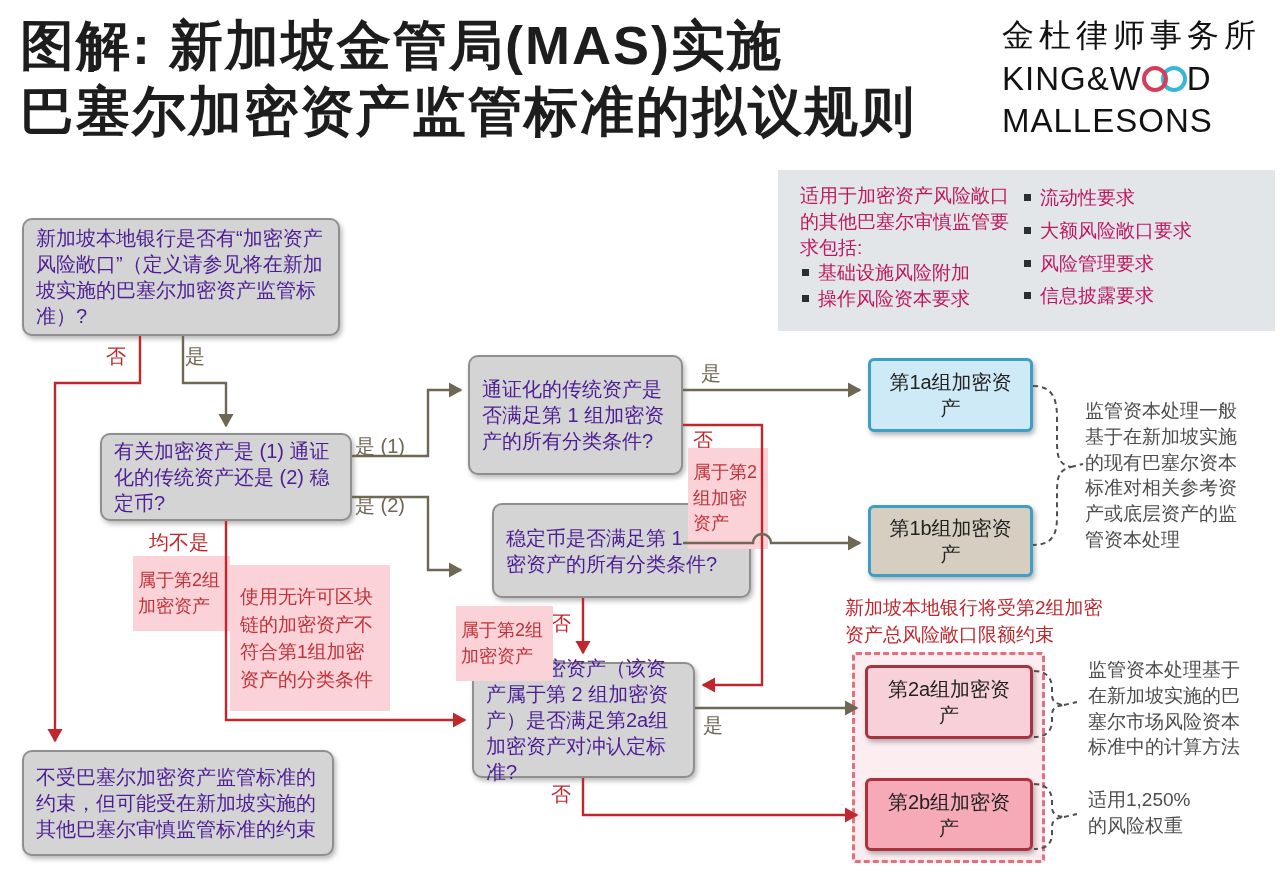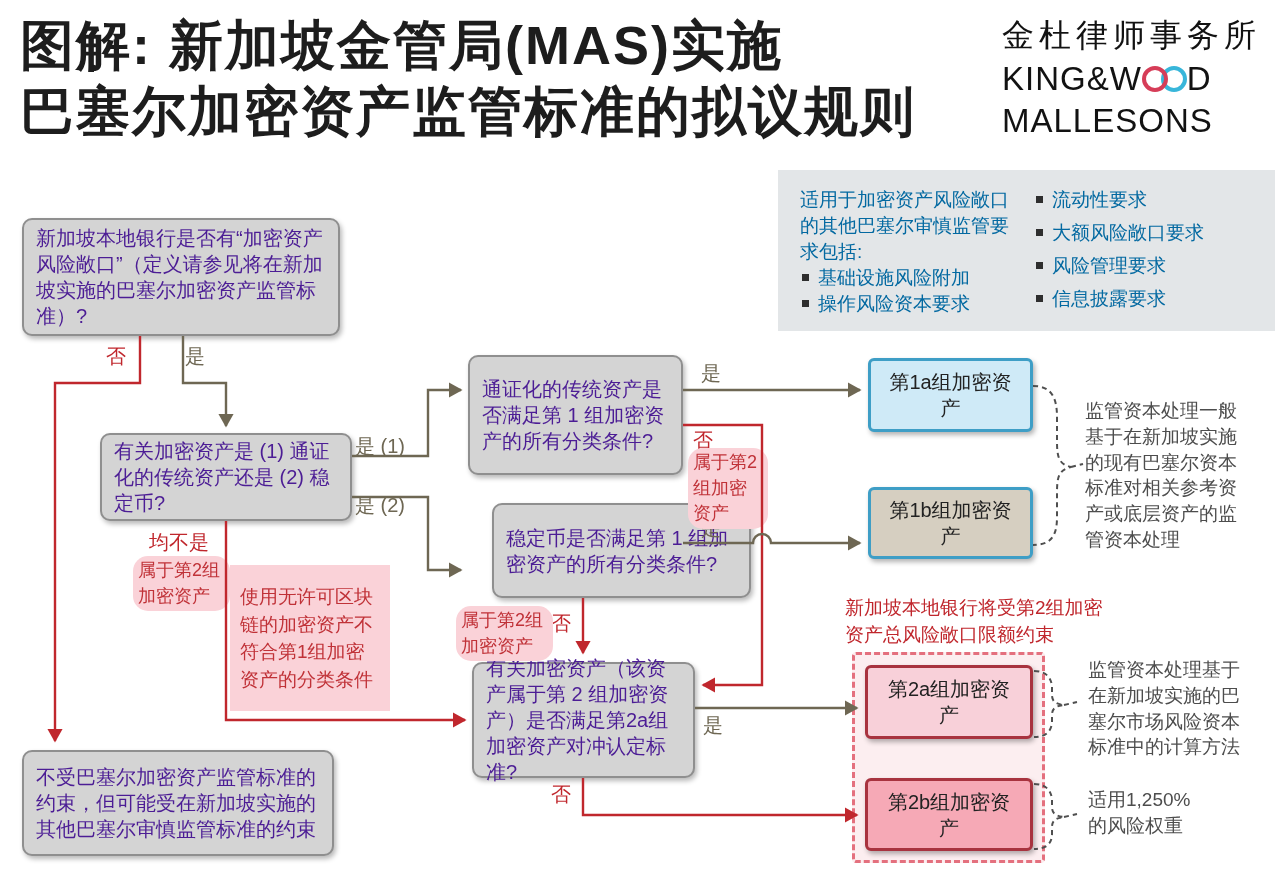--- a/index.html
+++ b/index.html
@@ -12,22 +12,22 @@
            letter-spacing:2px; font-weight:600; color:#1d1d1d; }
   .logo { position:absolute; left:1002px; top:14px; width:272px; color:#121212; }
   .logo-cn { font-size:32px; letter-spacing:5px; font-weight:500; white-space:nowrap; }
   .logo-en { font-size:33px; letter-spacing:1px; font-weight:400; white-space:nowrap; line-height:42px; }
   .ring { display:inline-block; width:26px; height:26px; border-radius:50%; vertical-align:-2px; }
   .ring-red  { border:4px solid #d63d58; margin-right:-7px; position:relative; z-index:2; }
   .ring-cyan { border:4px solid #38b6da; }
 
   
   .infobox { position:absolute; left:778px; top:170px; width:497px; height:161px;
-             background:#e3e6e8; padding:13px 14px 10px 22px; display:flex; gap:16px;
-             color:#0369a1; font-size:19px; line-height:1.36;align-items:center; }
+             background:#e3e6e8; padding:13px 14px 10px 22px; display:flex; gap:4px;
+             color:#be185d; font-size:19px; line-height:1.36; }
   .info-left { width:218px; }
   .info-right { flex:1; padding-top:2px; }
   .bullet { display:flex; }
   .info-right .bullet { margin-top:0; margin-bottom:7px; }
   .sq { flex:0 0 auto; width:7px; height:7px; background:#2e2e2e; margin:9px 9px 0 2px; }
 
   
   .gbox { position:absolute; background:#d4d4d4; border:2px solid #8f8f8f; border-radius:10px;
           box-shadow:2px 3px 5px rgba(0,0,0,0.28); display:flex; align-items:center;
           padding:8px 12px; font-size:20px; line-height:1.3; color:#4c1d95; }
@@ -39,21 +39,21 @@
   .b2a { background:#f8d0d9; border:3px solid #a8333f; }
   .b2b { background:#f6a9b6; border:3px solid #a8333f; }
   .dashed-zone { position:absolute; left:852px; top:652px; width:193px; height:211px;
                  border:3px dashed #e4707e; background:#fceef0; border-radius:4px; }
 
   
   .elabel { position:absolute; font-size:20px; white-space:nowrap; }
   .red   { color:#c0272d; }
   .olive { color:#6e6753; }
   .tag { position:absolute; background:#fad2d8; color:#c03238; font-size:18px;
-         line-height:1.42; padding:2px 5px;border-radius:15px; }
+         line-height:1.42; padding:12px 5px; }
   .note { position:absolute; left:230px; top:565px; width:160px; background:#fad2d8;
           color:#c03238; font-size:19px; line-height:1.45; padding:18px 10px; }
   .warn { position:absolute; left:845px; top:595px; width:260px; color:#c0272d;
           font-size:19px; line-height:1.4; }
   .anno { position:absolute; color:#4d4d4d; font-size:19px; line-height:1.36; }
 
   svg.wires { position:absolute; left:0; top:0; pointer-events:none; }
 </style>
 </head>
 <body>
@@ -125,21 +125,21 @@
 
   <div class="gbox" style="left:22px; top:750px; width:312px; height:106px;">
       <span>不受巴塞尔加密资产监管标准的约束，但可能受在新加坡实施的其他巴塞尔审慎监管标准的约束</span>
     </div>
 
   <div class="dashed-zone"></div>
 
   <div class="rbox b1a" style="left:868px; top:358px; width:165px; height:74px;">
       <span>第1a组加密资产</span>
     </div>
-  <div class="rbox b1b" style="left:868px; top:487px; width:165px; height:72px;">
+  <div class="rbox b1b" style="left:868px; top:505px; width:165px; height:72px;">
       <span>第1b组加密资产</span>
     </div>
   <div class="rbox b2a" style="left:865px; top:665px; width:168px; height:74px;">
       <span>第2a组加密资产</span>
     </div>
   <div class="rbox b2b" style="left:865px; top:778px; width:168px; height:73px;">
       <span>第2b组加密资产</span>
     </div>
 
   <div class="elabel red" style="left:106px; top:343px;">否</div>

